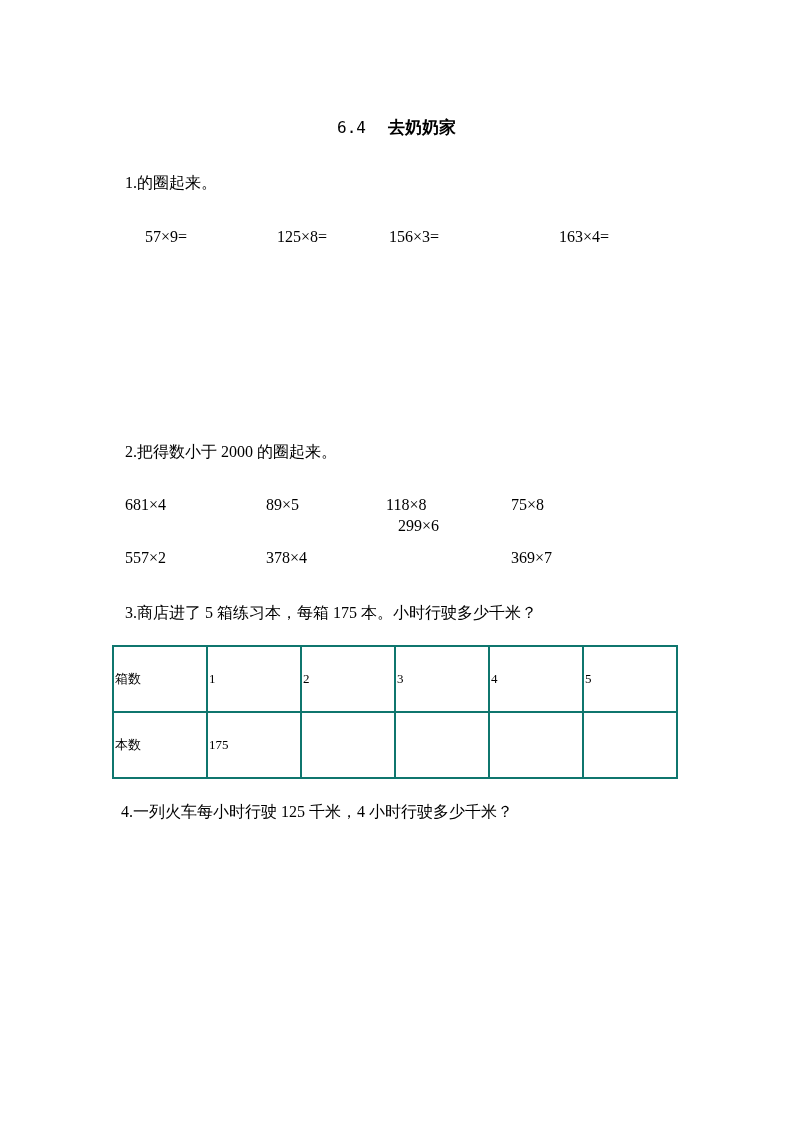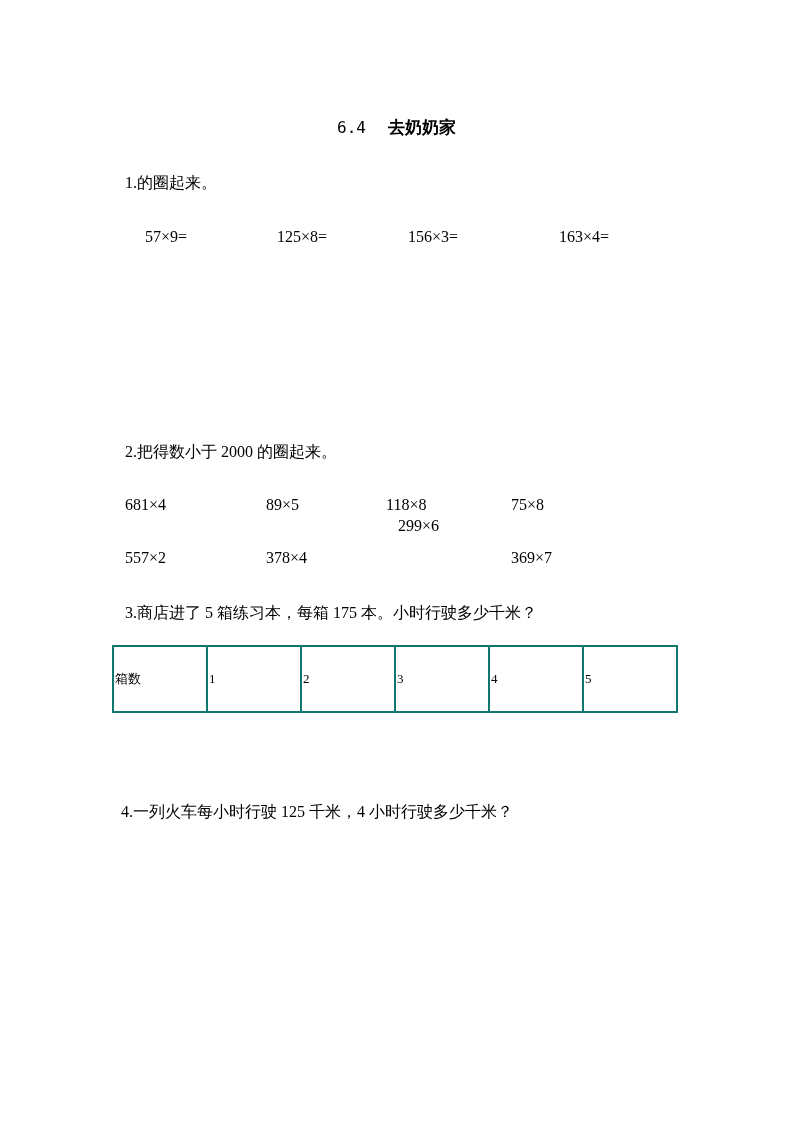--- a/index.html
+++ b/index.html
@@ -23,21 +23,21 @@
 
 <div class="abs title">
   <span class="num">6.4</span><span class="txt">去奶奶家</span>
 </div>
 
 <div class="abs q" style="top:173px; left:125px;">
   <span class="qnum">1.</span><span class="sans">的圈起来。</span>
 </div>
 <div class="abs expr" style="top:228px; left:145px;">57×9=</div>
 <div class="abs expr" style="top:228px; left:277px;">125×8=</div>
-<div class="abs expr" style="top:228px; left:408px;text-align:center;">156×3=</div>
+<div class="abs expr" style="top:228px; left:389px;text-align:center;">156×3=</div>
 <div class="abs expr" style="top:228px; left:559px;">163×4=</div>
 
 <div class="abs q" style="top:442px; left:125px;">
   <span class="qnum">2.</span><span class="sans">把得数小于</span>
   <span class="serif">2000</span>
   <span class="sans">的圈起来。</span>
 </div>
 <div class="abs expr" style="top:496px; left:125px;">681×4</div>
 <div class="abs expr" style="top:496px; left:266px;">89×5</div>
 <div class="abs expr" style="top:496px; left:386px;">118×8</div>
@@ -58,20 +58,28 @@
 <table class="grid">
   <tbody>
       <tr>
     <td class="label">箱数</td>
     <td class="val">1</td>
     <td class="val">2</td>
     <td class="val">3</td>
     <td class="val">4</td>
     <td class="val">5</td>
   </tr>
+  <tr>
+    <td class="label">本数</td>
+    <td class="val">175</td>
+    <td class="val"></td>
+    <td class="val"></td>
+    <td class="val"></td>
+    <td class="val"></td>
+  </tr>
 </tbody>
   </table>
 
 <div class="abs q" style="top:802px; left:121px;">
   <span class="qnum">4.</span><span class="sans">一列火车每小时行驶</span>
   <span class="serif">125</span>
   <span class="sans">千米，</span><span class="serif">4</span>
   <span class="sans">小时行驶多少千米？</span>
 </div>
 

